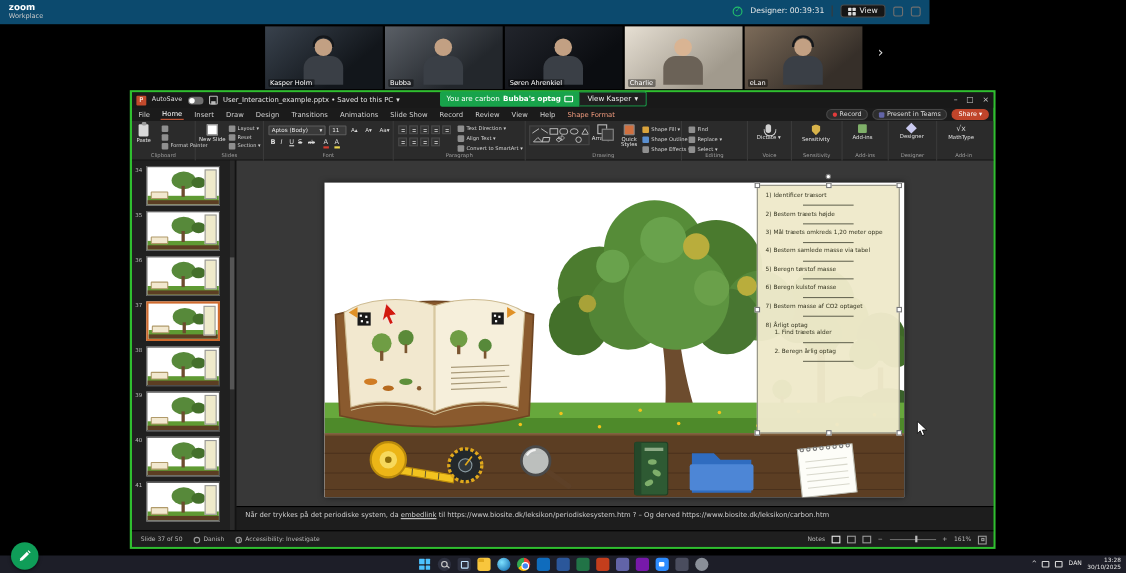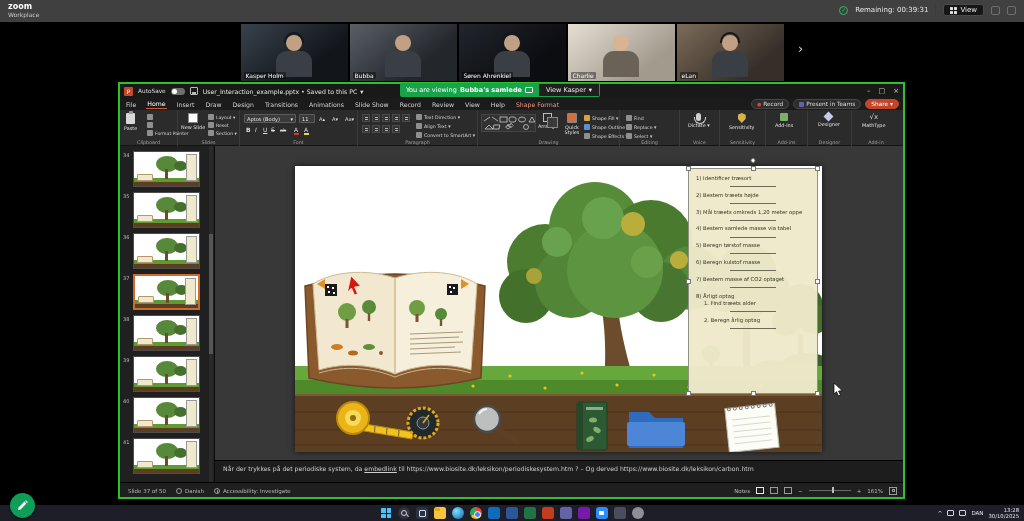--- a/index.html
+++ b/index.html
@@ -1,20 +1,20 @@
 <!DOCTYPE html>
 <html><head>
 <meta charset="utf-8">
 <style>
   *{margin:0;padding:0;box-sizing:border-box}
   html,body{width:1024px;height:521px}
   body{background:#000;font-family:"DejaVu Sans","Liberation Sans",sans-serif;position:relative;overflow:hidden}
 
   
-  #topbar{position:absolute;left:0;top:0;width:1024px;height:22px;background:#404040}
+  #topbar{position:absolute;left:0;top:0;width:845px;height:22px;background:#0c4a6e}
   .brand{position:absolute;left:8px;top:2px;color:#fff}
   .brand .b1{font-size:8px;font-weight:bold}
   .brand .b2{font-size:6px;color:#c9c9c9}
   .topright{position:absolute;right:8px;top:4px;display:flex;align-items:center;gap:7px;color:#e8e8e8;font-size:7px}
   .timer-ic{width:9px;height:9px;border-radius:50%;border:1.5px solid #23c16b;color:#23c16b;font-size:6px;display:flex;align-items:center;justify-content:center;line-height:1}
   .tbar-div{width:1px;height:10px;background:#3a3a3a}
   .viewbtn{display:flex;align-items:center;gap:3px;border:1px solid #4a4a4a;border-radius:3px;padding:1px 6px;background:#161616;color:#e8e8e8}
   .grid-ic{width:7px;height:7px;display:grid;grid-template-columns:1fr 1fr;gap:1px}
   .grid-ic span{background:#ddd;border-radius:.5px}
   .cic{width:9px;height:9px;border:1px solid #6f6f6f;border-radius:2px}
@@ -168,21 +168,21 @@
 </head>
 <body>
 
 <div id="topbar">
   <div class="brand">
     <div class="b1">zoom</div>
     <div class="b2">Workplace</div>
   </div>
   <div class="topright">
     <span class="timer-ic">✓</span>
-    <span>Remaining: 00:39:31</span>
+    <span>Designer: 00:39:31</span>
     <span class="tbar-div"></span>
     <span class="viewbtn">
       <span class="grid-ic">
           <span></span>
           <span></span>
           <span></span>
           <span></span>
         </span>
       <span>View</span>
     </span>
@@ -792,22 +792,22 @@
         </span>
       <span>+</span>
       <span>161%</span>
       <span class="fitic"></span>
     </div>
   </div>
 </div>
 
 <div id="banner">
   <span class="banner-green">
-    <span>You are viewing</span>
-    <span class="banner-owner">Bubba's samlede</span>
+    <span>You are carbon</span>
+    <span class="banner-owner">Bubba's optag</span>
     <span class="monitor-ic"></span>
   </span>
   <span class="banner-dark">
     <span>View Kasper</span>
     <span>▾</span>
   </span>
 </div>
 
 <div id="wtaskbar">
   <span class="ti start">

